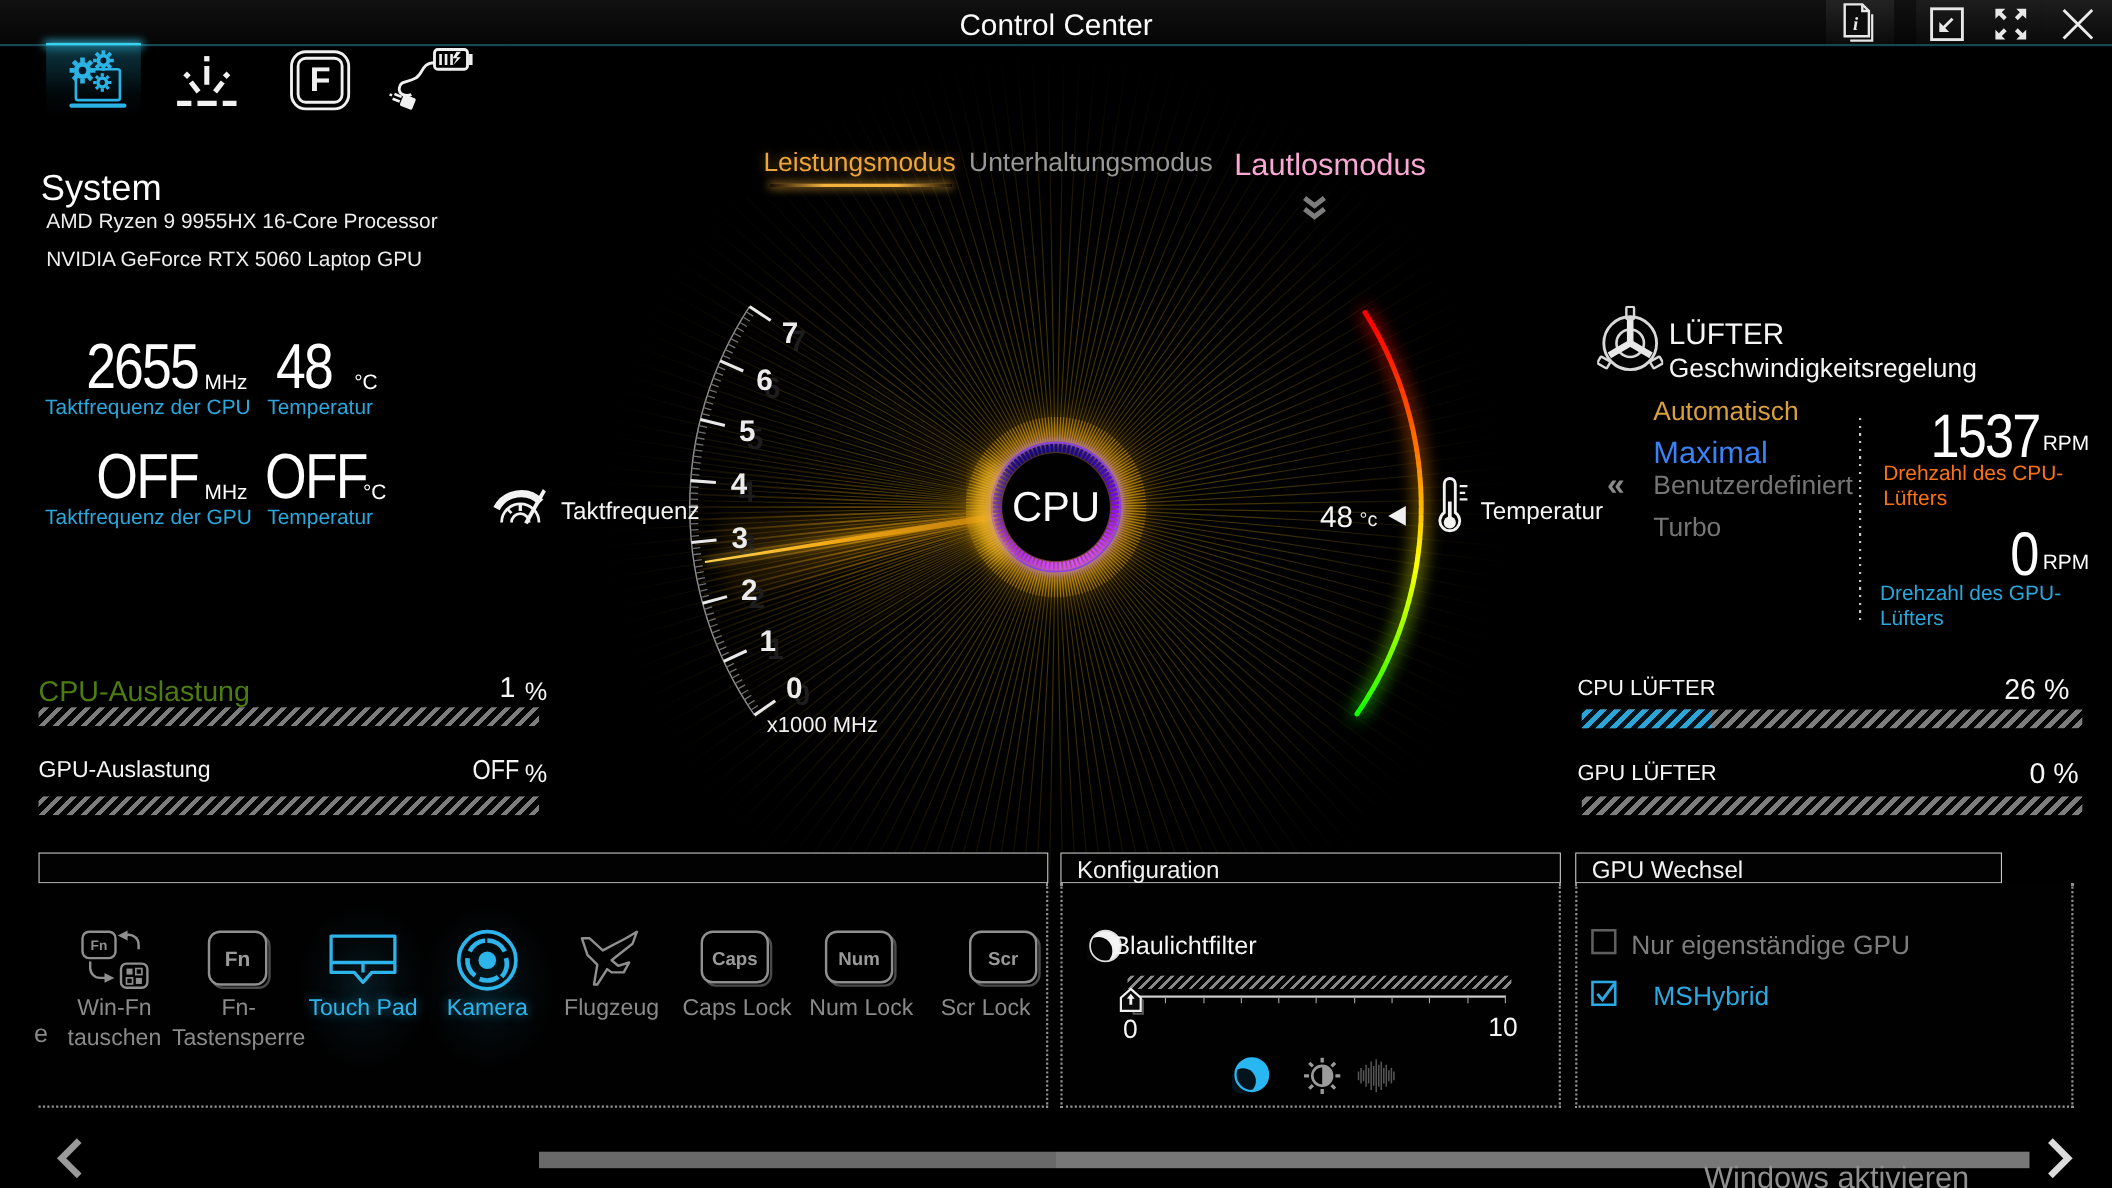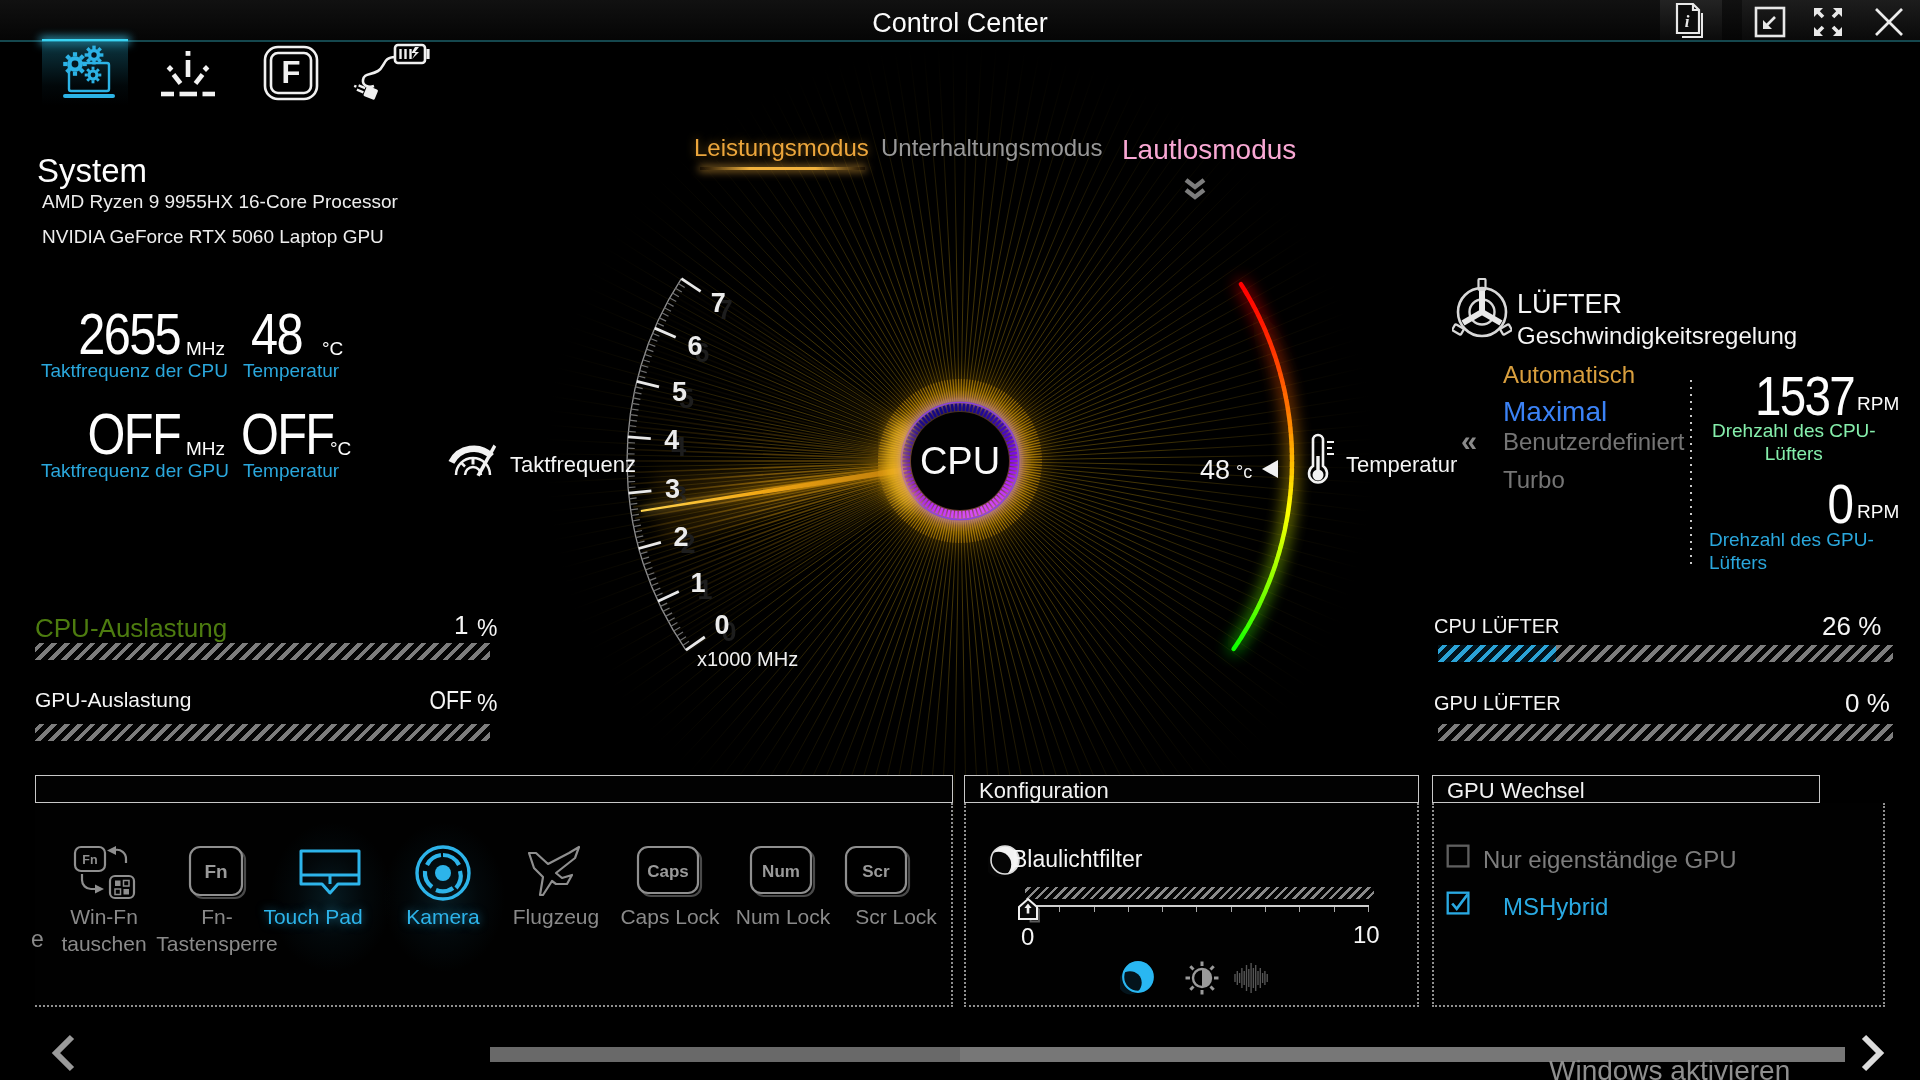--- a/index.html
+++ b/index.html
@@ -1057,21 +1057,21 @@
 <div class="a" style="left:1503px;top:361px;font-size:24px;color:#d99f3e;">Automatisch</div>
 <div class="a" style="left:1503px;top:396px;font-size:28px;color:#3b82f6;">Maximal</div>
 <div class="a" style="left:1461px;top:425px;font-size:29px;color:#8a8a8a;font-weight:bold;">«</div>
 <div class="a" style="left:1503px;top:428px;font-size:24px;color:#757575;">Benutzerdefiniert</div>
 <div class="a" style="left:1503px;top:466px;font-size:24px;color:#757575;">Turbo</div>
 
 <div class="a dotsep" style="left:1690px;top:380px;height:188px;"></div>
 
 <div class="a" style="left:1674px;top:363px;width:180px;text-align:right;font-size:56px;letter-spacing:-2px;color:#fdfdfd;transform:scaleX(0.85);transform-origin:right;">1537</div>
 <div class="a" style="left:1857px;top:393px;font-size:19px;color:#fdfdfd;">RPM</div>
-<div class="a" style="left:1712px;top:419px;font-size:19px;color:#86efac;line-height:23px;text-align:center;">Drehzahl des CPU-<br>Lüfters</div>
+<div class="a" style="left:1712px;top:419px;font-size:19px;color:#f97316;line-height:23px;">Drehzahl des CPU-<br>Lüfters</div>
 <div class="a" style="left:1674px;top:471px;width:180px;text-align:right;font-size:56px;color:#fdfdfd;transform:scaleX(0.85);transform-origin:right;">0</div>
 <div class="a" style="left:1857px;top:501px;font-size:19px;color:#fdfdfd;">RPM</div>
 <div class="a" style="left:1709px;top:528px;font-size:19px;color:#2aa7dc;line-height:23px;">Drehzahl des GPU-<br>Lüfters</div>
 
 <div class="a" style="left:1434px;top:615px;font-size:20px;color:#f5f5f5;">CPU LÜFTER</div>
 <div class="a" style="left:1822px;top:611px;font-size:26px;color:#f5f5f5;">26 %</div>
 <div class="a hatch" style="left:1438px;top:645px;width:455px;height:17px;"></div>
 <div class="a hatchb" style="left:1438px;top:645px;width:118px;height:17px;"></div>
 <div class="a" style="left:1434px;top:692px;font-size:20px;color:#f5f5f5;">GPU LÜFTER</div>
 <div class="a" style="left:1845px;top:688px;font-size:26px;color:#f5f5f5;">0 %</div>
@@ -1110,21 +1110,21 @@
       </svg></div>
 <div class="a itemlbl" style="left:147px;top:903px;width:140px;">Fn-<br>Tastensperre</div>
 
 <div class="a" style="left:297px;top:847px;"><svg width="66" height="56" viewBox="0 0 66 56">
         <g fill="none" stroke="#2db4ea" stroke-width="3">
           <path d="M4 4 h58 v33 h-21 l-8 9 -8 -9 h-21 Z" stroke-linejoin="round"></path>
           <line x1="4" y1="28" x2="62" y2="28"></line>
           <line x1="33" y1="28" x2="33" y2="37"></line>
         </g>
       </svg></div>
-<div class="a itemlbl" style="left:253px;top:903px;width:120px;color:#2db4ea;text-shadow:0 0 10px rgba(45,180,234,0.6);">Touch Pad</div>
+<div class="a itemlbl" style="left:270px;top:903px;width:120px;color:#2db4ea;text-shadow:0 0 10px rgba(45,180,234,0.6);">Touch Pad</div>
 
 <div class="a" style="left:411px;top:841px;"><svg width="64" height="64" viewBox="0 0 64 64">
         <circle cx="32" cy="32" r="26" fill="none" stroke="#2db4ea" stroke-width="3.4"></circle>
         <circle cx="32" cy="32" r="8" fill="#2db4ea"></circle>
         <g stroke="#2db4ea" stroke-width="4.2" fill="none">
           <path d="M32 14 a18 18 0 0 1 16 10"></path>
           <path d="M49 30 a18 18 0 0 1 -4 17"></path>
           <path d="M42 47 a18 18 0 0 1 -17 2"></path>
           <path d="M21 46 a18 18 0 0 1 -7 -16"></path>
           <path d="M16 24 a18 18 0 0 1 14 -10"></path>
@@ -1144,21 +1144,21 @@
       </svg></div>
 <div class="a itemlbl" style="left:609px;top:903px;width:122px;">Caps Lock</div>
 
 <div class="a" style="left:749px;top:845px;"><svg width="68" height="54" viewBox="0 0 68 54">
         <rect x="5" y="5" width="60" height="46" rx="10" fill="none" stroke="#4a4a4a" stroke-width="2.2"></rect>
         <rect x="2" y="2" width="60" height="46" rx="10" fill="#000" stroke="#8f8f8f" stroke-width="2.2"></rect>
         <text x="32.0" y="32.0" font-family="Liberation Sans,sans-serif" font-size="17" font-weight="bold" fill="#9a9a9a" text-anchor="middle">Num</text>
       </svg></div>
 <div class="a itemlbl" style="left:722px;top:903px;width:122px;">Num Lock</div>
 
-<div class="a" style="left:844px;top:845px;"><svg width="68" height="54" viewBox="0 0 68 54">
+<div class="a" style="left:880px;top:845px;"><svg width="68" height="54" viewBox="0 0 68 54">
         <rect x="5" y="5" width="60" height="46" rx="10" fill="none" stroke="#4a4a4a" stroke-width="2.2"></rect>
         <rect x="2" y="2" width="60" height="46" rx="10" fill="#000" stroke="#8f8f8f" stroke-width="2.2"></rect>
         <text x="32.0" y="32.0" font-family="Liberation Sans,sans-serif" font-size="17" font-weight="bold" fill="#9a9a9a" text-anchor="middle">Scr</text>
       </svg></div>
 <div class="a itemlbl" style="left:835px;top:903px;width:122px;">Scr Lock</div>
 
 <div class="a panelhead" style="left:964px;top:775px;width:455px;">Konfiguration</div>
 <div class="a panelbody" style="left:964px;top:803px;width:455px;height:204px;background:#010101;"></div>
 <div class="a" style="left:988px;top:843px;"><svg width="34" height="34" viewBox="0 0 34 34">
         <circle cx="17" cy="17" r="14" fill="#f2f2f2"></circle>

